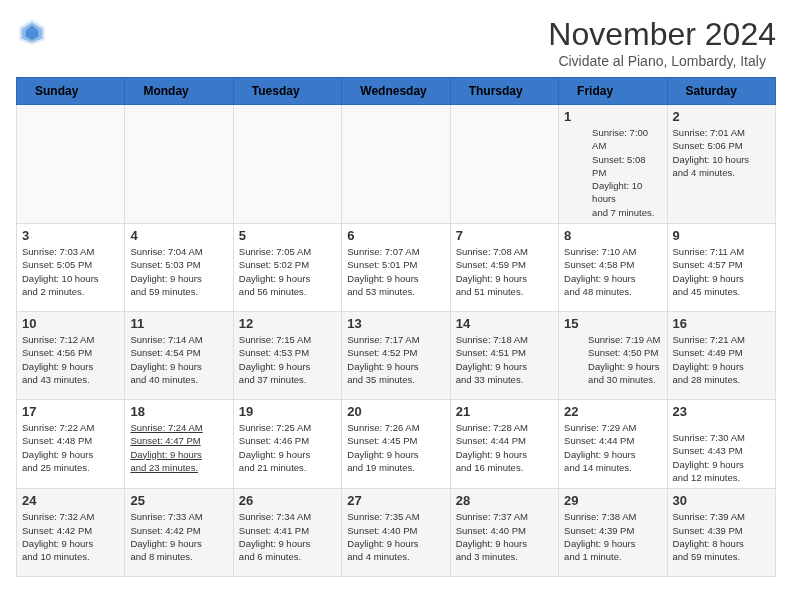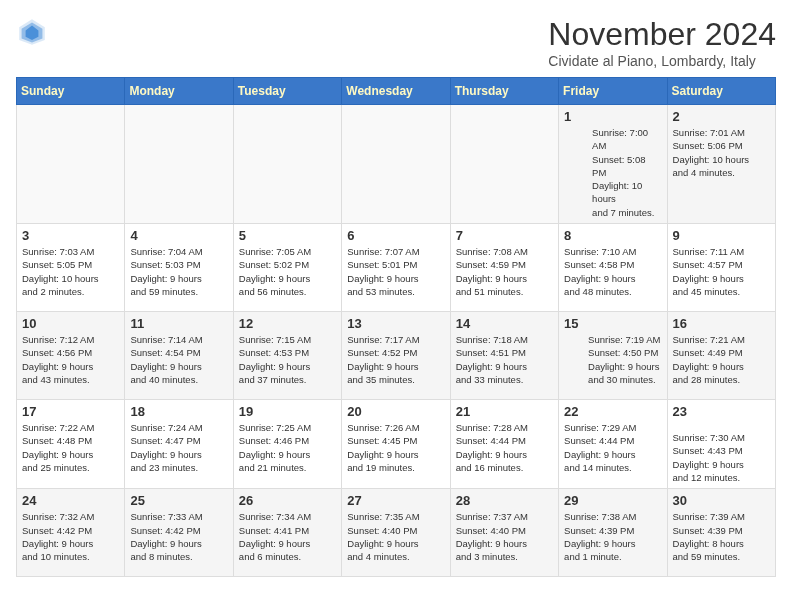--- a/index.html
+++ b/index.html
@@ -28,42 +28,42 @@
       line-height: 1.1;
     }
     .logo-text span {
       color: #4a90d9;
     }
     .logo-icon {
       width: 32px;
       height: 32px;
     }
     .title-block {
-      text-align: left;
+      text-align: center;
     }
     .month-title {
       font-size: 32px;
       font-weight: normal;
       color: #333;
     }
     .subtitle {
       font-size: 14px;
       color: #555;
     }
     table {
       width: 100%;
       border-collapse: collapse;
       table-layout: fixed;
     }
     thead tr th {
       background: #3a78c9;
-      color: #fef9c3;
+      color: #000000;
       font-size: 12px;
       font-weight: bold;
-      padding: 6px 4px;
+      padding: 6px 18px;
       text-align: left;
       border: 1px solid #2a68b9;
     }
     tbody tr td {
       vertical-align: top;
       border: 1px solid #ddd;
       padding: 4px 5px;
       font-size: 10px;
       color: #333;
       height: 88px;
@@ -247,21 +247,21 @@
       <tr>
         <td>
           <span class="day-num">17</span>
           <div class="day-info" style="white-space: pre-line;">Sunrise: 7:22 AM
 Sunset: 4:48 PM
 Daylight: 9 hours
 and 25 minutes.</div>
         </td>
         <td>
           <span class="day-num">18</span>
-          <div class="day-info" style="white-space: pre-line;">Sunrise: 7:24 AM
+          <div class="day-info" style="white-space: pre-line; text-decoration: underline;">Sunrise: 7:24 AM
 Sunset: 4:47 PM
 Daylight: 9 hours
 and 23 minutes.</div>
         </td>
         <td>
           <span class="day-num">19</span>
           <div class="day-info" style="white-space: pre-line;">Sunrise: 7:25 AM
 Sunset: 4:46 PM
 Daylight: 9 hours
 and 21 minutes.</div>

